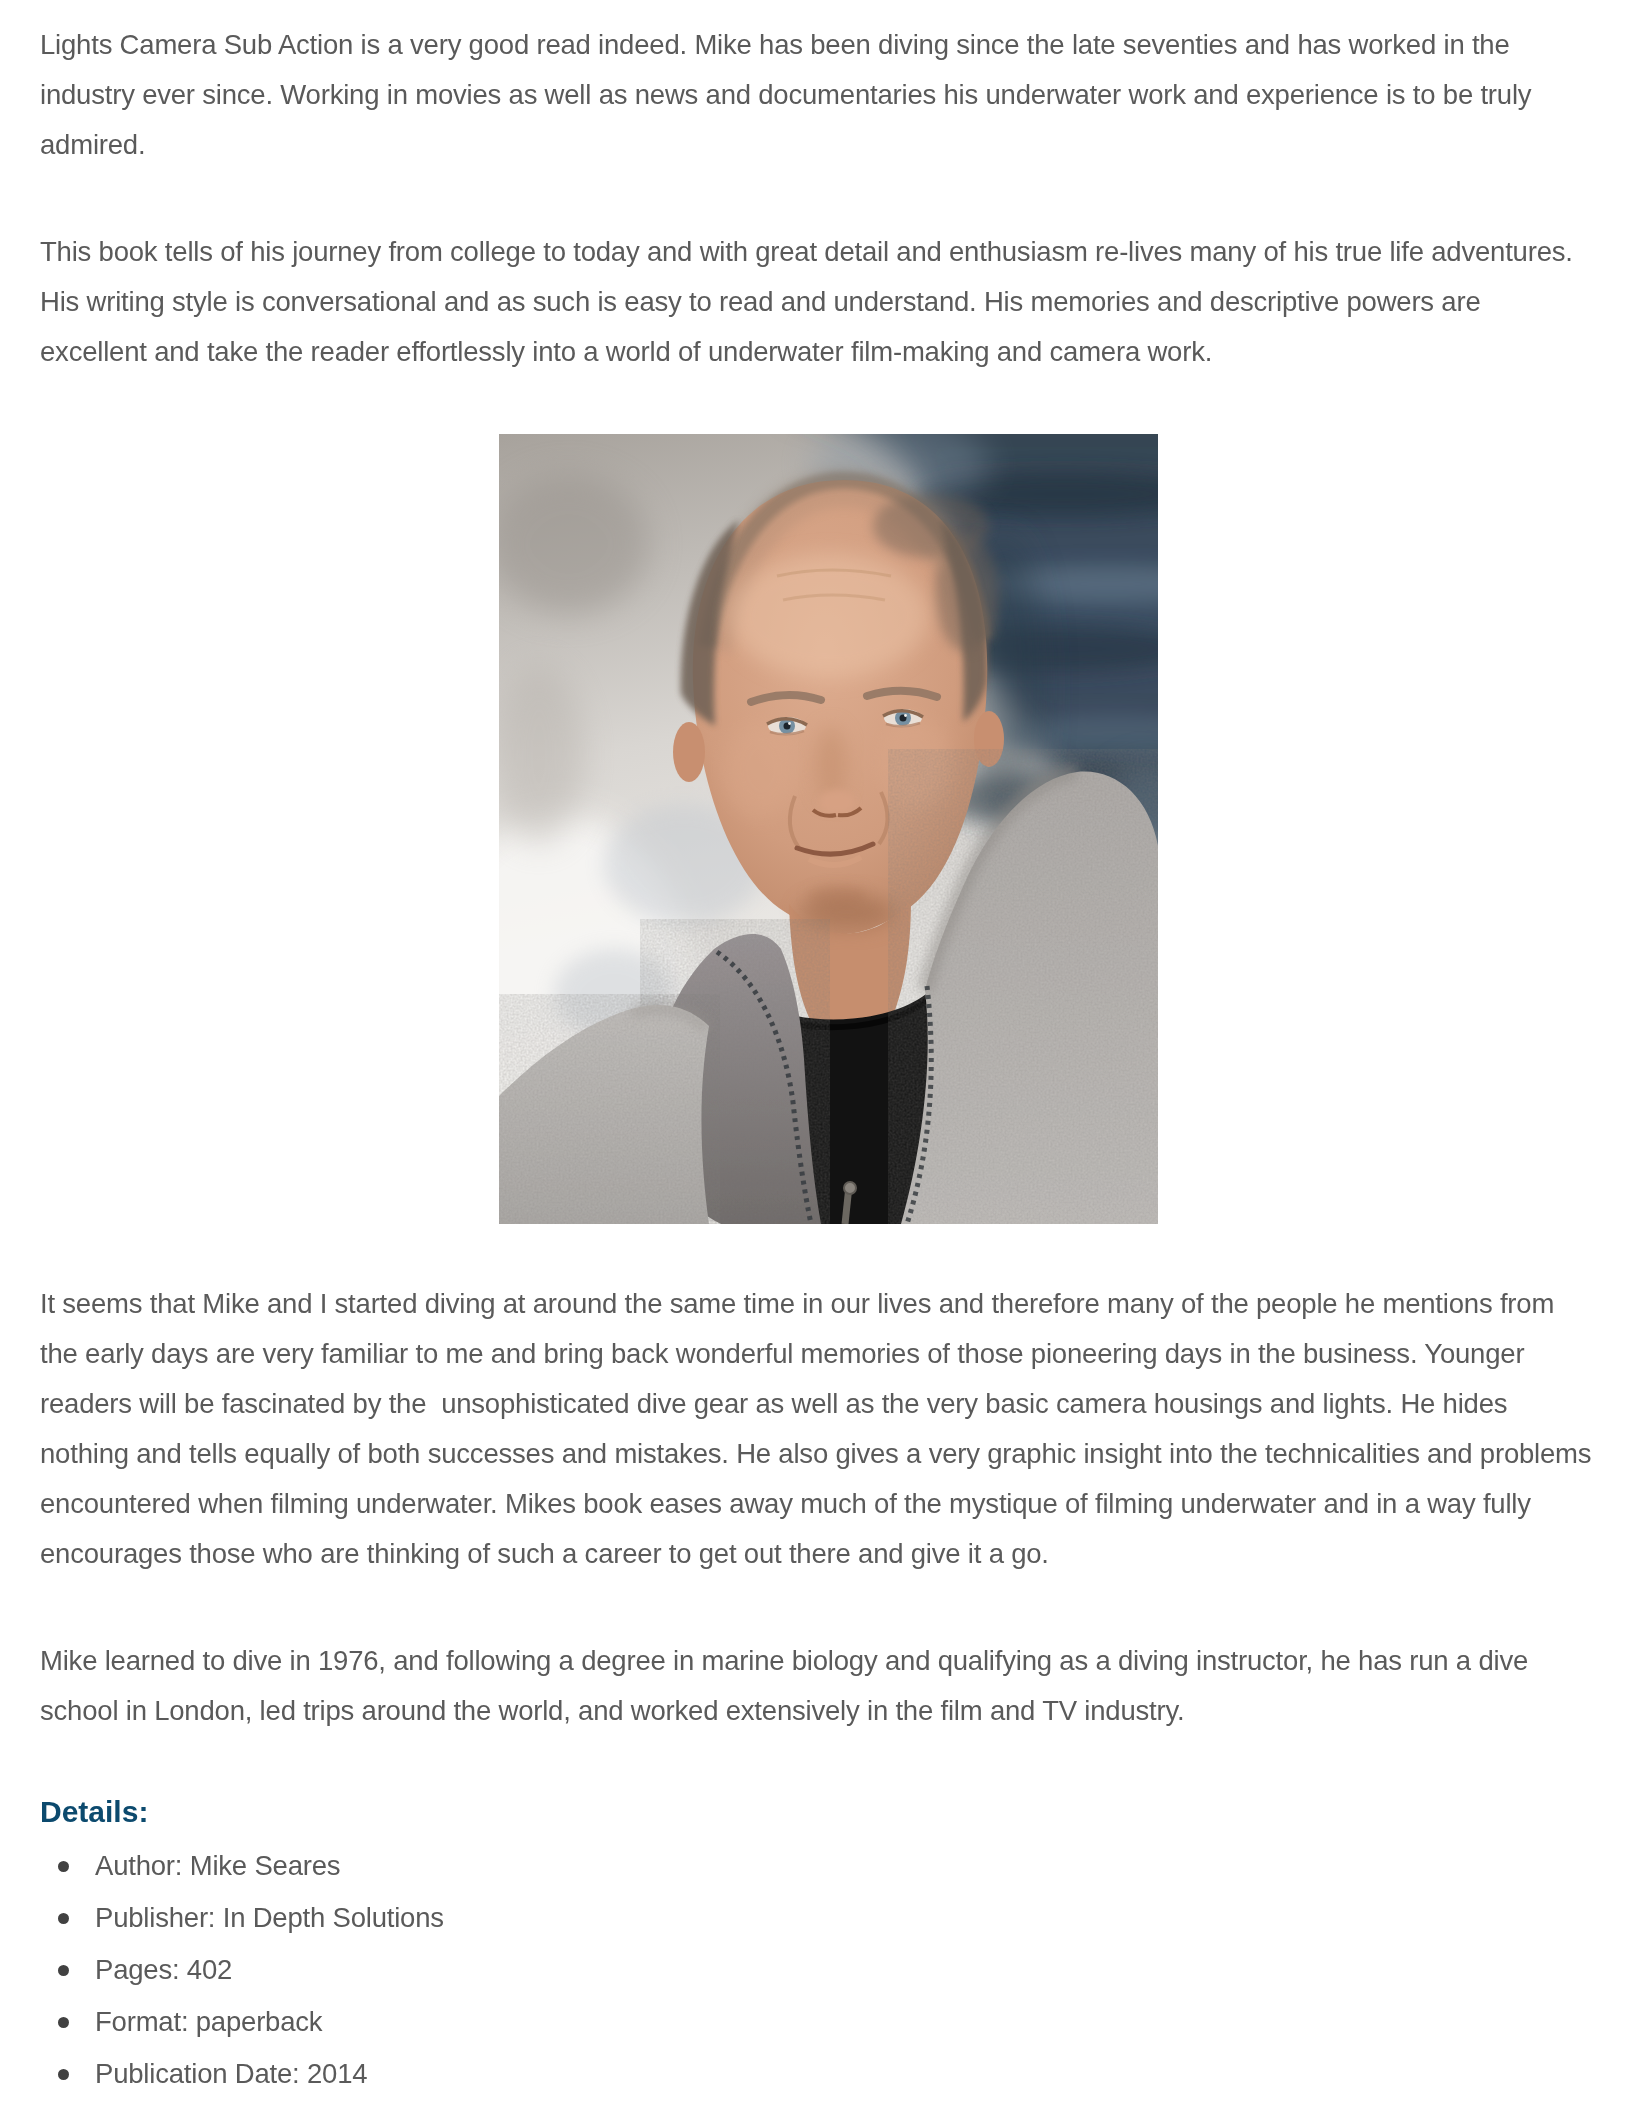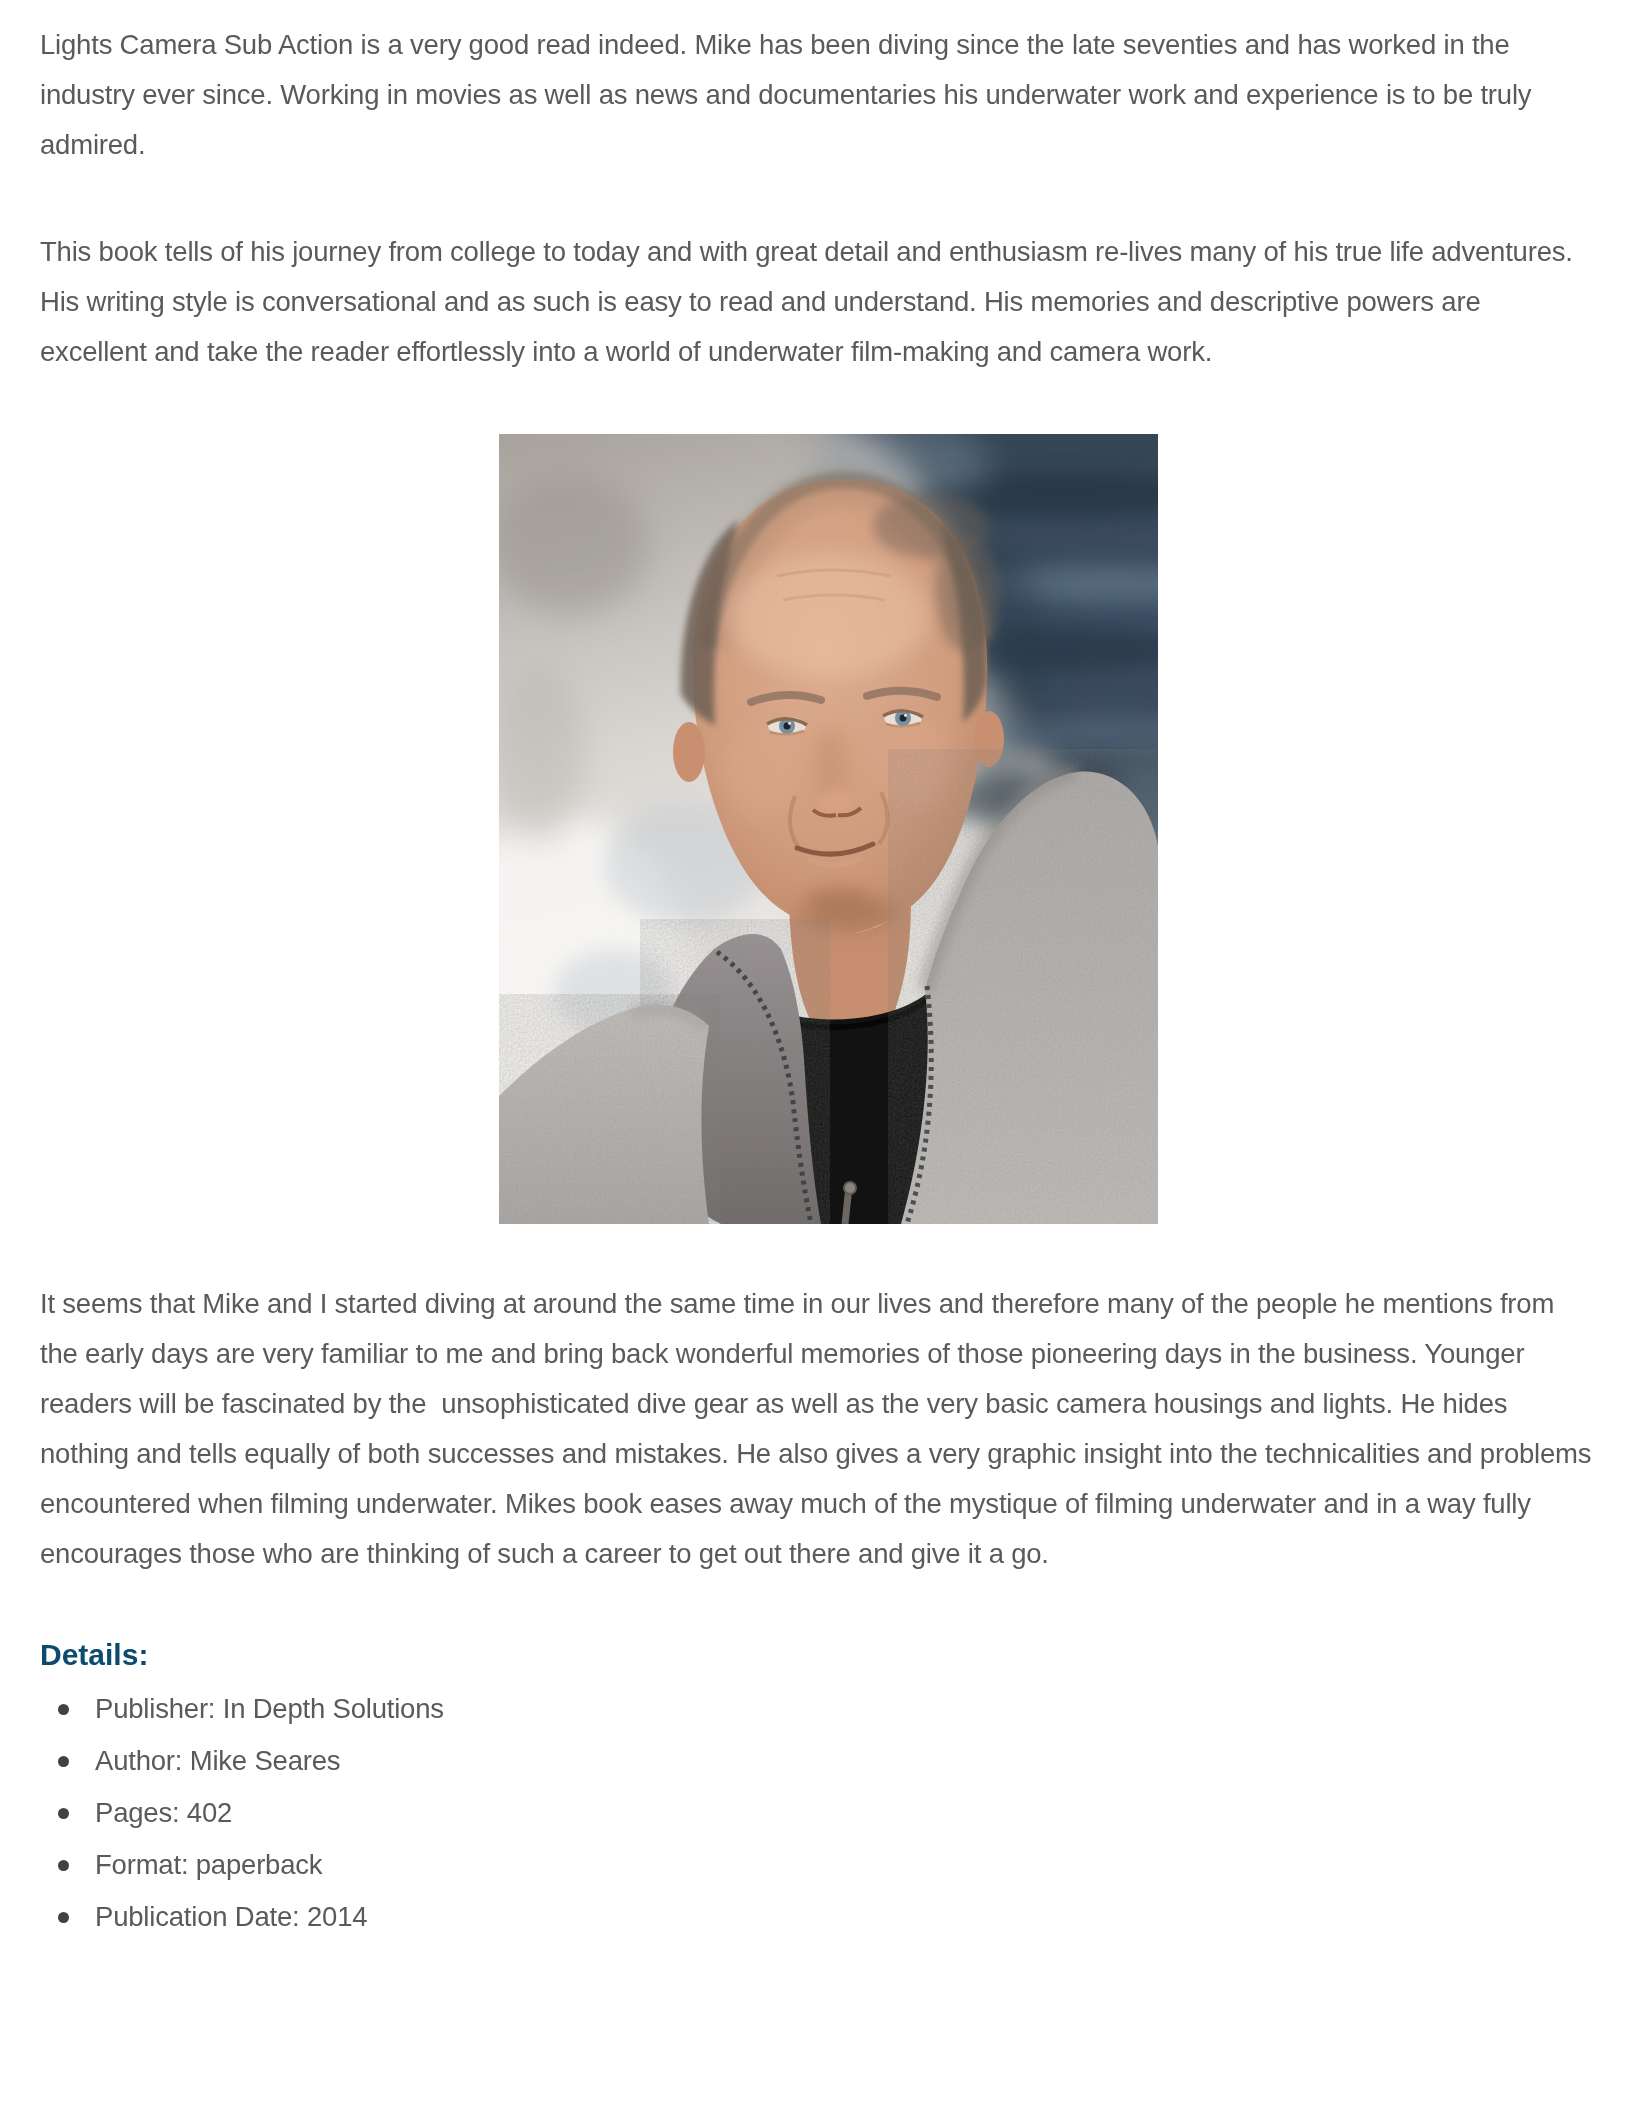--- a/index.html
+++ b/index.html
@@ -229,34 +229,35 @@
 
       <g>
         <path d="M 350 752 L 346 790" stroke="#6b6760" stroke-width="7"></path>
         <circle cx="351" cy="754" r="6" fill="#8a857e" stroke="#5f5b55" stroke-width="2"></circle>
       </g>
     </svg>
   </figure>
 
   <p class="body-para">It seems that Mike and I started diving at around the same time in our lives and therefore many of the people he mentions from the early days are very familiar to me and bring back wonderful memories of those pioneering days in the business. Younger readers will be fascinated by the  unsophisticated dive gear as well as the very basic camera housings and lights. He hides nothing and tells equally of both successes and mistakes. He also gives a very graphic insight into the technicalities and problems encountered when filming underwater. Mikes book eases away much of the mystique of filming underwater and in a way fully encourages those who are thinking of such a career to get out there and give it a go.</p>
 
+  <p class="body-para">Mike learned to dive in 1976, and following a degree in marine biology and qualifying as a diving instructor, he has run a dive school in London, led trips around the world, and worked extensively in the film and TV industry.</p>
 
   <h3 class="details-heading">Details:</h3>
 
   <ul class="details-list">
     <li>
       <span class="dot"></span>
+      <span>Author: Mike Seares</span>
+    </li>
+    <li>
+      <span class="dot"></span>
       <span>Publisher: In Depth Solutions</span>
     </li>
     <li>
       <span class="dot"></span>
-      <span>Author: Mike Seares</span>
-    </li>
-    <li>
-      <span class="dot"></span>
       <span>Pages: 402</span>
     </li>
     <li>
       <span class="dot"></span>
       <span>Format: paperback</span>
     </li>
     <li>
       <span class="dot"></span>
       <span>Publication Date: 2014</span>
     </li>

